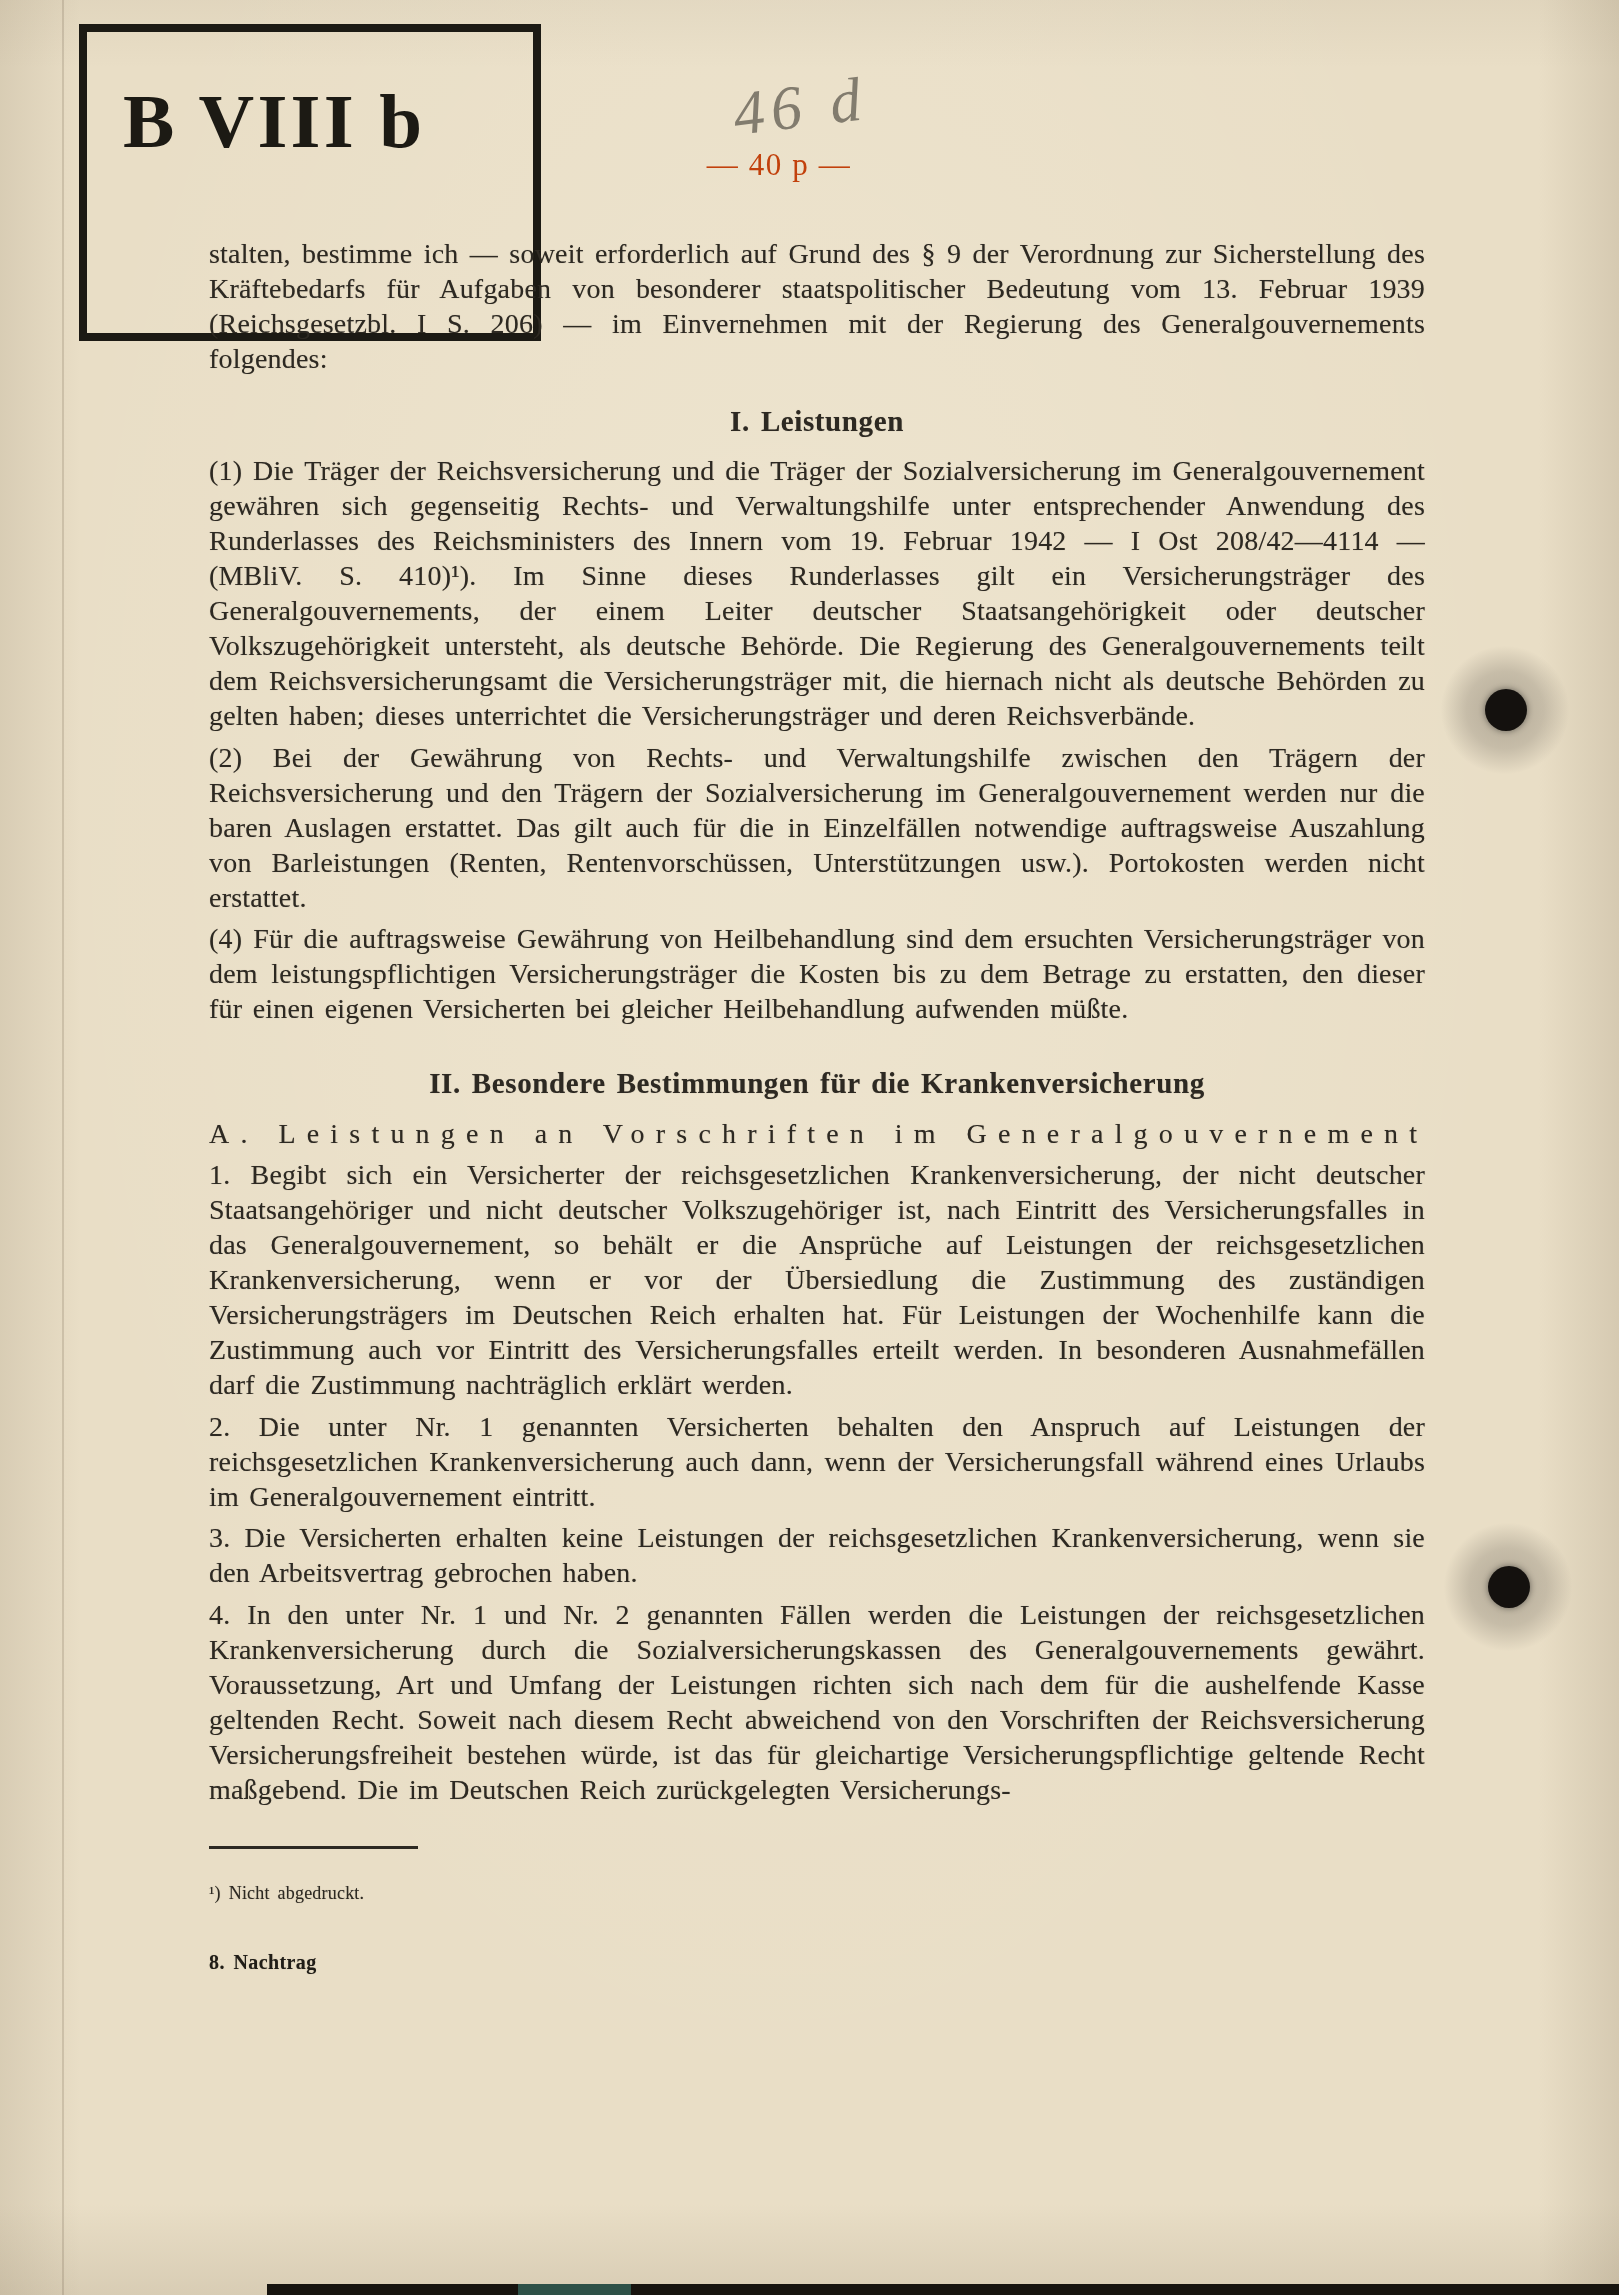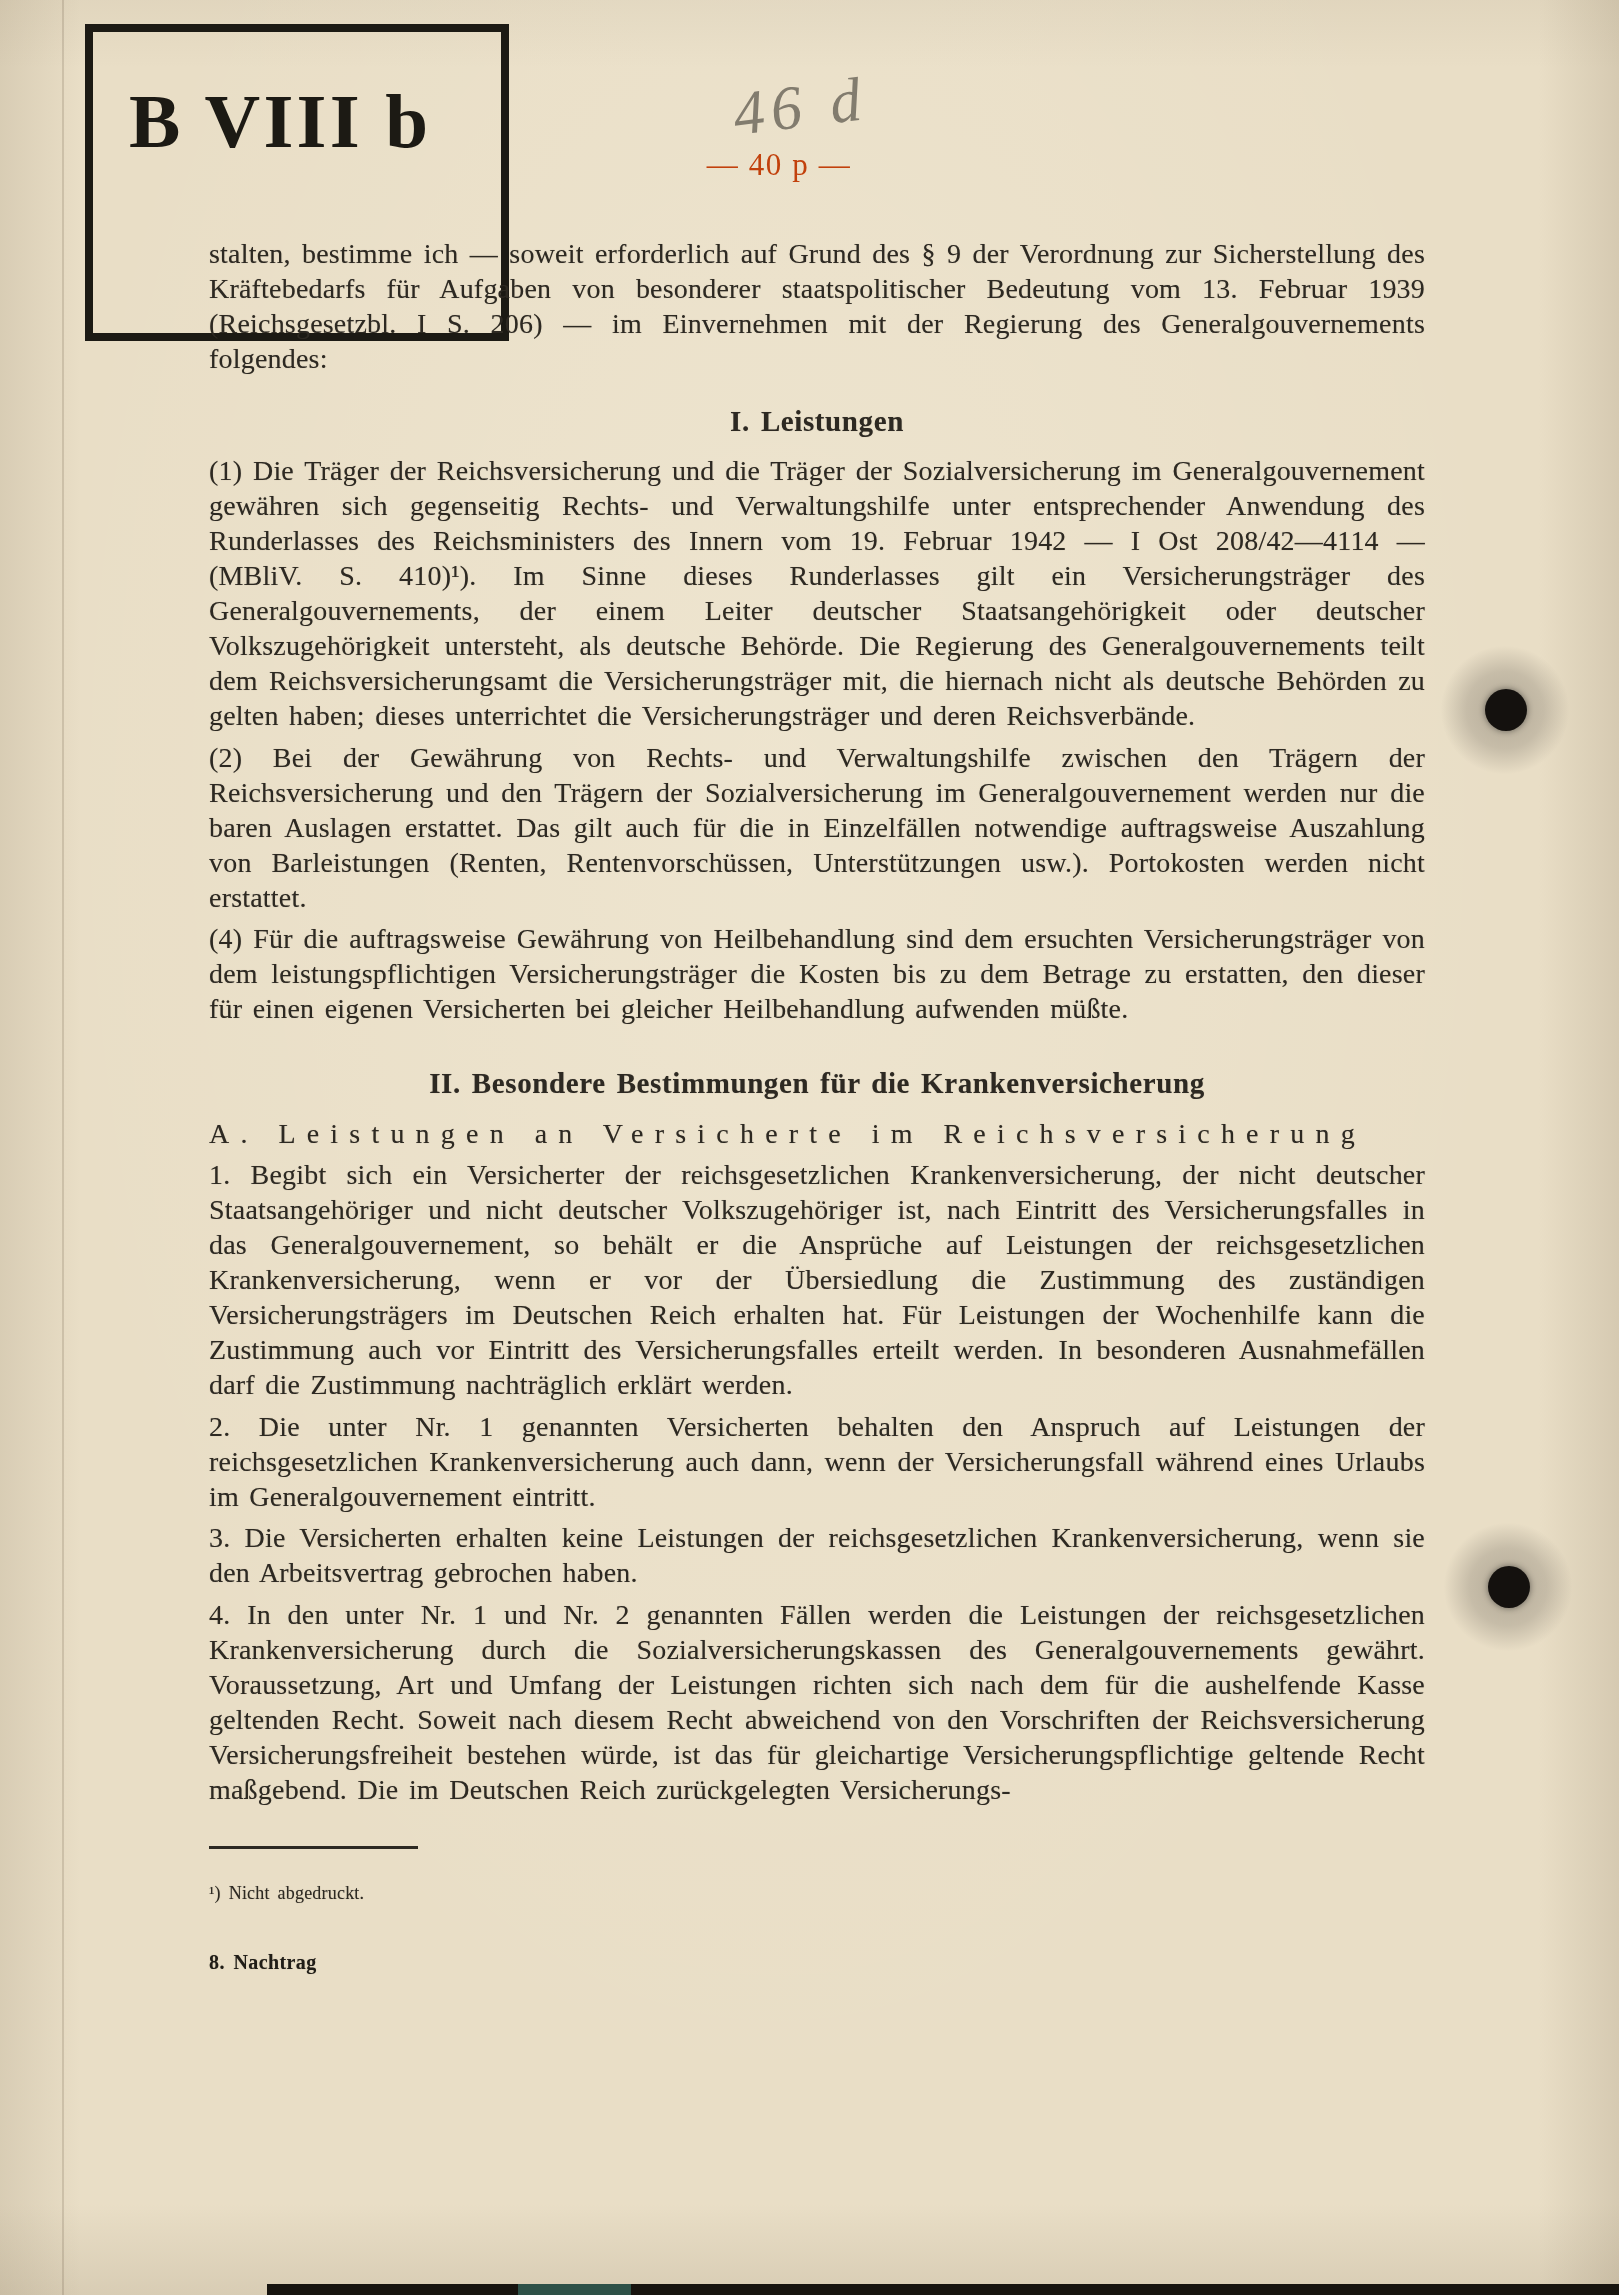--- a/index.html
+++ b/index.html
@@ -18,21 +18,21 @@
       linear-gradient(90deg, rgba(95,78,52,0.12), rgba(0,0,0,0) 5%, rgba(0,0,0,0) 95%, rgba(95,78,52,0.14)),
       linear-gradient(0deg, rgba(95,78,52,0.12), rgba(0,0,0,0) 4%),
       linear-gradient(180deg, rgba(95,78,52,0.06), rgba(0,0,0,0) 3%);
   }
   .fold-line {
     position:absolute; left:62px; top:0; width:2.4px; height:100%;
     background:rgba(72,58,38,0.16); pointer-events:none;
   }
 
   .corner-box {
-    position:absolute; left:85px; top:24px; width:424px; height:317px;
+    position:absolute; left:79px; top:24px; width:462px; height:317px;
     border:8px solid #1c1a14;
   }
   .corner-box .label {
     margin:45px 0 0 36px;
     font-size:77px; font-weight:bold; letter-spacing:3.2px; color:#1c1a14;
     white-space:nowrap;
   }
 
   .page-number {
     position:absolute; top:147px; left:0; width:1558px;
@@ -119,21 +119,21 @@
   <p>stalten, bestimme ich — soweit erforderlich auf Grund des § 9 der Verordnung zur Sicherstellung des Kräftebedarfs für Aufgaben von besonderer staatspolitischer Bedeutung vom 13. Februar 1939 (Reichsgesetzbl. I S. 206) — im Einvernehmen mit der Regierung des Generalgouvernements folgendes:</p>
 
   <div class="section-heading">I. Leistungen</div>
 
   <p>(1) Die Träger der Reichsversicherung und die Träger der Sozialversicherung im Generalgouvernement gewähren sich gegenseitig Rechts- und Verwaltungshilfe unter entsprechender Anwendung des Runderlasses des Reichsministers des Innern vom 19. Februar 1942 — I Ost 208/42—4114 — (MBliV. S. 410)¹). Im Sinne dieses Runderlasses gilt ein Versicherungsträger des Generalgouvernements, der einem Leiter deutscher Staatsangehörigkeit oder deutscher Volkszugehörigkeit untersteht, als deutsche Behörde. Die Regierung des Generalgouvernements teilt dem Reichsversicherungsamt die Versicherungsträger mit, die hiernach nicht als deutsche Behörden zu gelten haben; dieses unterrichtet die Versicherungsträger und deren Reichsverbände.</p>
   <p>(2) Bei der Gewährung von Rechts- und Verwaltungshilfe zwischen den Trägern der Reichsversicherung und den Trägern der Sozialversicherung im Generalgouvernement werden nur die baren Auslagen erstattet. Das gilt auch für die in Einzelfällen notwendige auftragsweise Auszahlung von Barleistungen (Renten, Rentenvorschüssen, Unterstützungen usw.). Portokosten werden nicht erstattet.</p>
   <p>(4) Für die auftragsweise Gewährung von Heilbehandlung sind dem ersuchten Versicherungsträger von dem leistungspflichtigen Versicherungsträger die Kosten bis zu dem Betrage zu erstatten, den dieser für einen eigenen Versicherten bei gleicher Heilbehandlung aufwenden müßte.</p>
 
   <div class="section-heading second">II. Besondere Bestimmungen für die Krankenversicherung</div>
 
-  <p class="spaced-subheading">A. Leistungen an Versicherte im Reichsversicherung</p>
+  <p class="spaced-subheading">A. Leistungen an Vorschriften im Generalgouvernement</p>
 
   <p>1. Begibt sich ein Versicherter der reichsgesetzlichen Krankenversicherung, der nicht deutscher Staatsangehöriger und nicht deutscher Volkszugehöriger ist, nach Eintritt des Versicherungsfalles in das Generalgouvernement, so behält er die Ansprüche auf Leistungen der reichsgesetzlichen Krankenversicherung, wenn er vor der Übersiedlung die Zustimmung des zuständigen Versicherungsträgers im Deutschen Reich erhalten hat. Für Leistungen der Wochenhilfe kann die Zustimmung auch vor Eintritt des Versicherungsfalles erteilt werden. In besonderen Ausnahmefällen darf die Zustimmung nachträglich erklärt werden.</p>
   <p>2. Die unter Nr. 1 genannten Versicherten behalten den Anspruch auf Leistungen der reichsgesetzlichen Krankenversicherung auch dann, wenn der Versicherungsfall während eines Urlaubs im Generalgouvernement eintritt.</p>
   <p>3. Die Versicherten erhalten keine Leistungen der reichsgesetzlichen Krankenversicherung, wenn sie den Arbeitsvertrag gebrochen haben.</p>
   <p>4. In den unter Nr. 1 und Nr. 2 genannten Fällen werden die Leistungen der reichsgesetzlichen Krankenversicherung durch die Sozialversicherungskassen des Generalgouvernements gewährt. Voraussetzung, Art und Umfang der Leistungen richten sich nach dem für die aushelfende Kasse geltenden Recht. Soweit nach diesem Recht abweichend von den Vorschriften der Reichsversicherung Versicherungsfreiheit bestehen würde, ist das für gleichartige Versicherungspflichtige geltende Recht maßgebend. Die im Deutschen Reich zurückgelegten Versicherungs-</p>
 
   <div class="footer-block">
     <div class="footnote-divider"></div>
     <div class="footnote-text">¹) Nicht abgedruckt.</div>
     <div class="supplement-label">8. Nachtrag</div>

